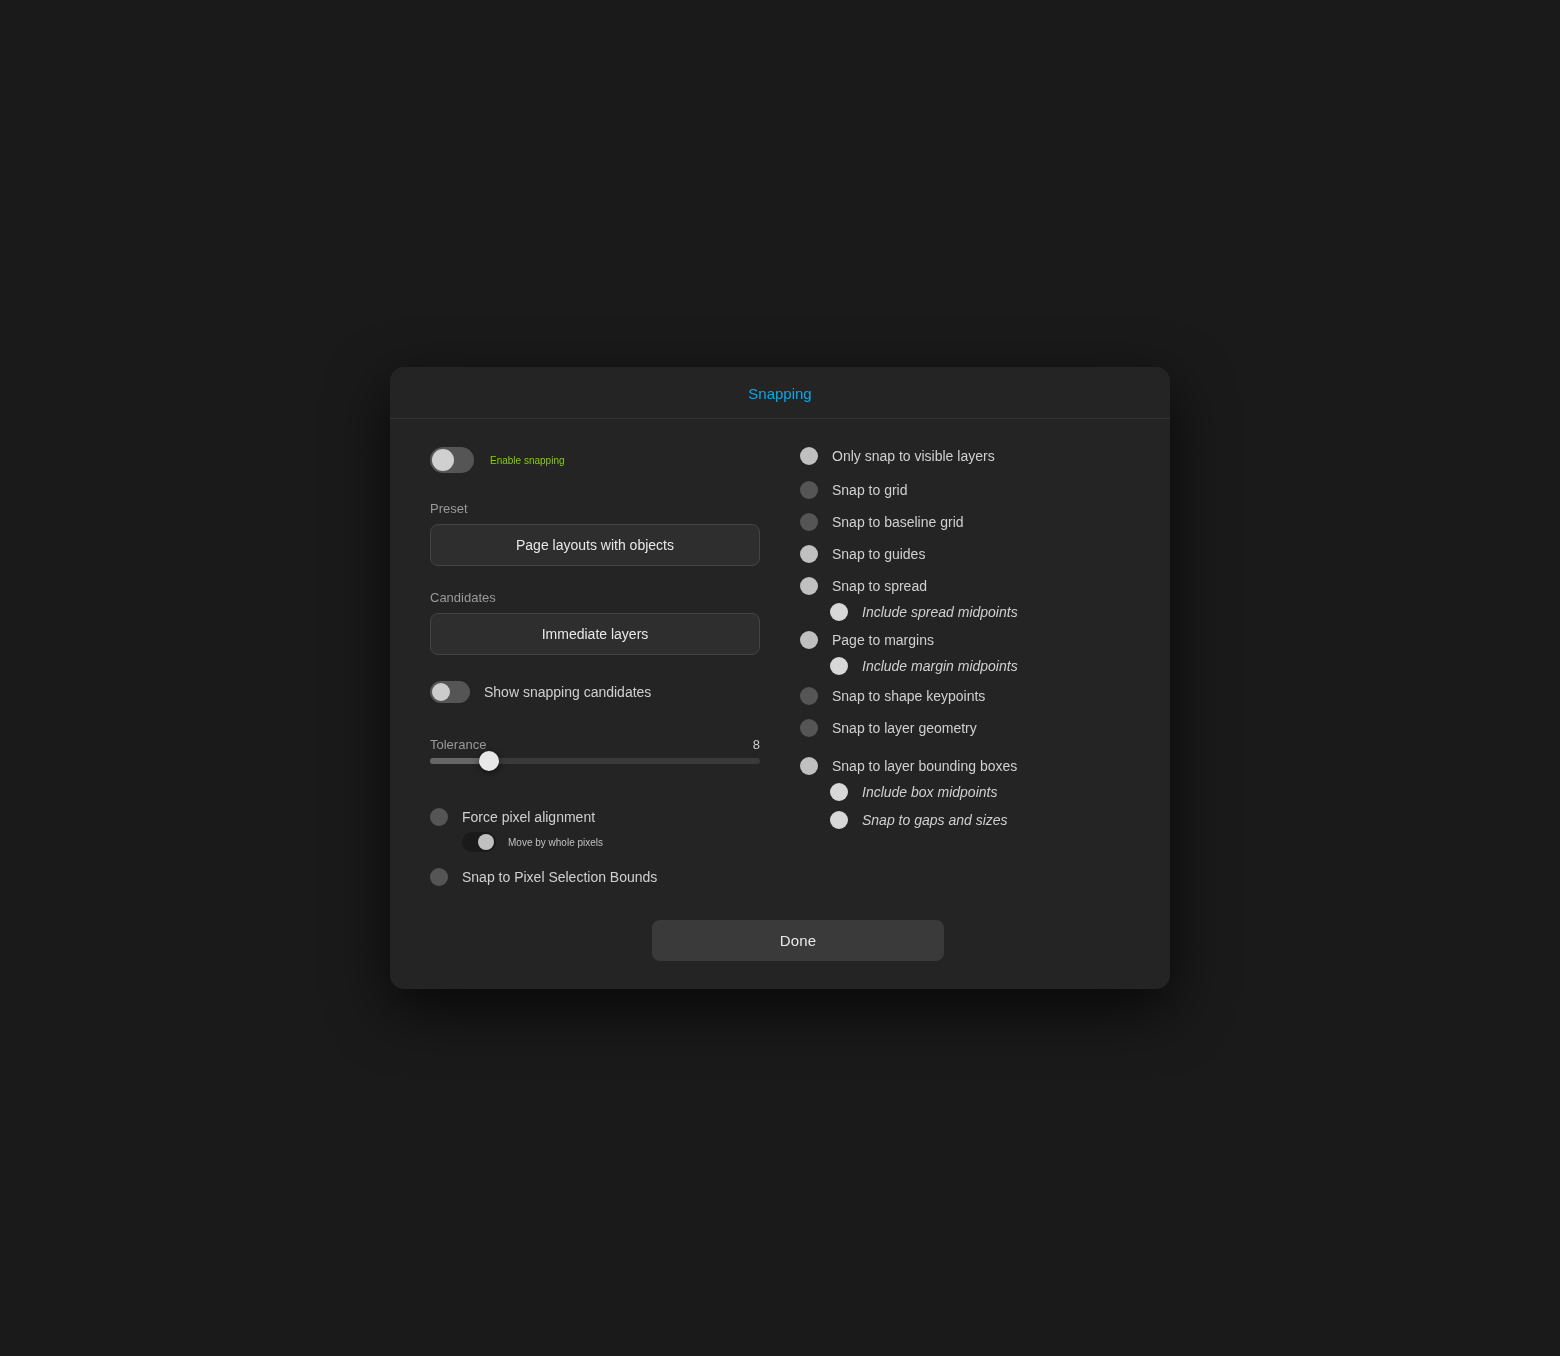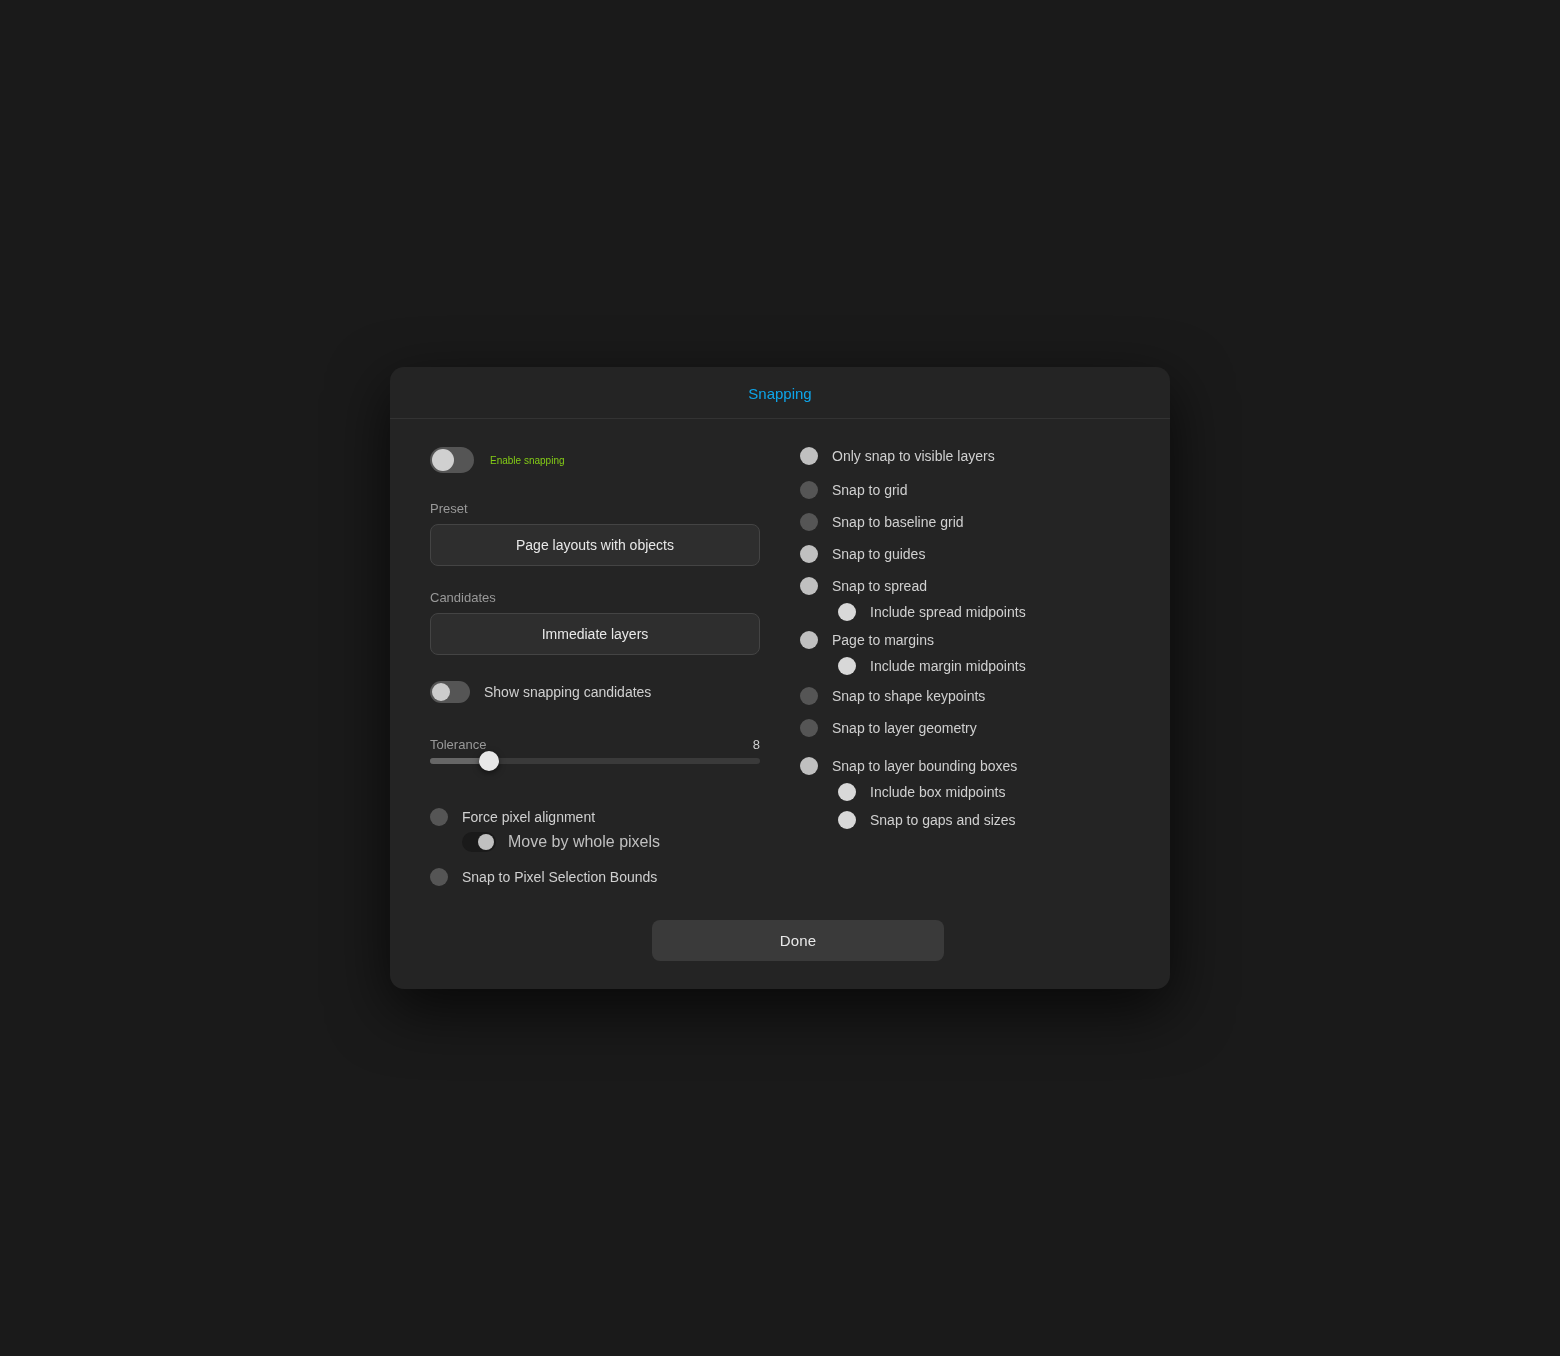--- a/index.html
+++ b/index.html
@@ -182,21 +182,22 @@
     }
 
     
     .snap-row {
       display: flex;
       align-items: center;
       gap: 14px;
       margin-bottom: 13px;
     }
     .snap-row.indented {
-      margin-left: 38px;
+      margin-left: 30px;
+      font-style: italic;
     }
     .snap-row .snap-label {
       color: #d0d0d0;
       font-size: 14px;
     }
     .dot {
       width: 18px;
       height: 18px;
       border-radius: 50%;
       flex-shrink: 0;
@@ -227,21 +228,21 @@
     
     .sub-toggle-row {
       display: flex;
       align-items: center;
       gap: 12px;
       margin-left: 32px;
       margin-bottom: 10px;
     }
     .sub-label {
       color: #c0c0c0;
-      font-size: 16px;
+      font-size: 10px;
     }
     
     .small-toggle {
       width: 34px;
       height: 20px;
       background: #1a1a1a;
       border-radius: 10px;
       position: relative;
       cursor: pointer;
       flex-shrink: 0;

